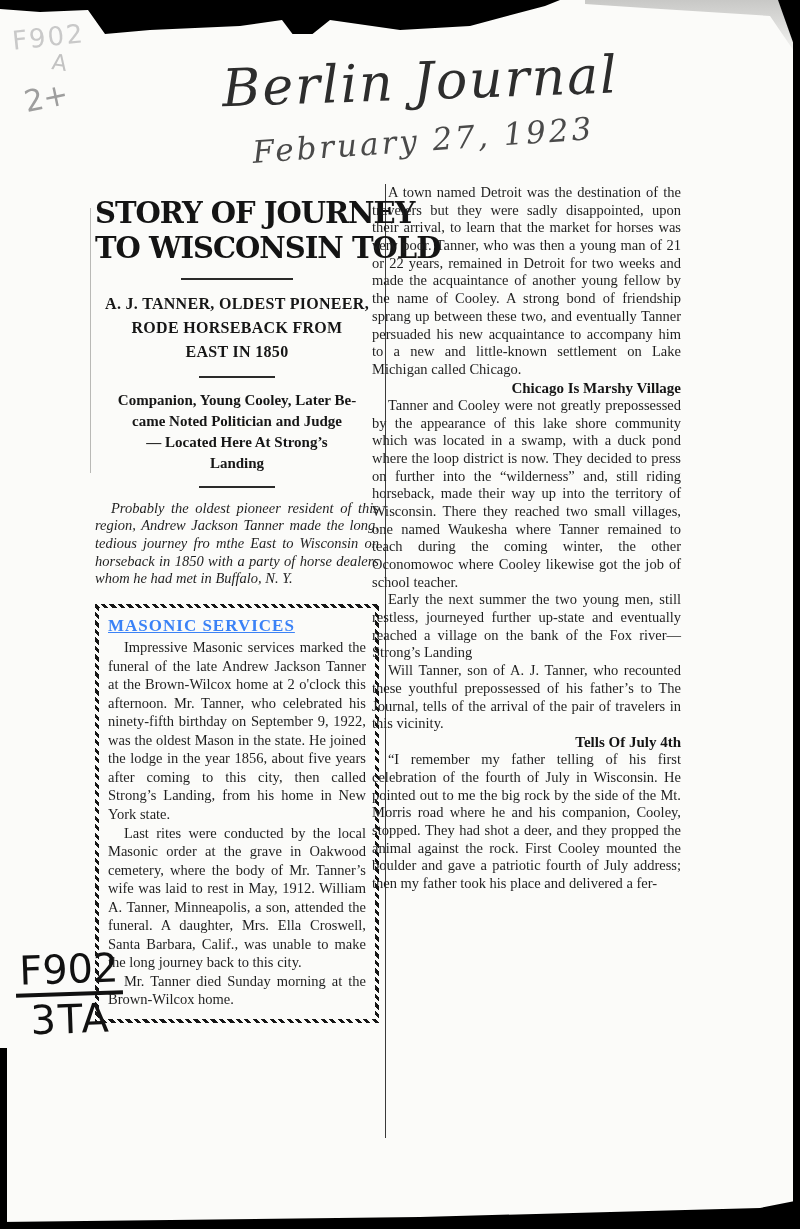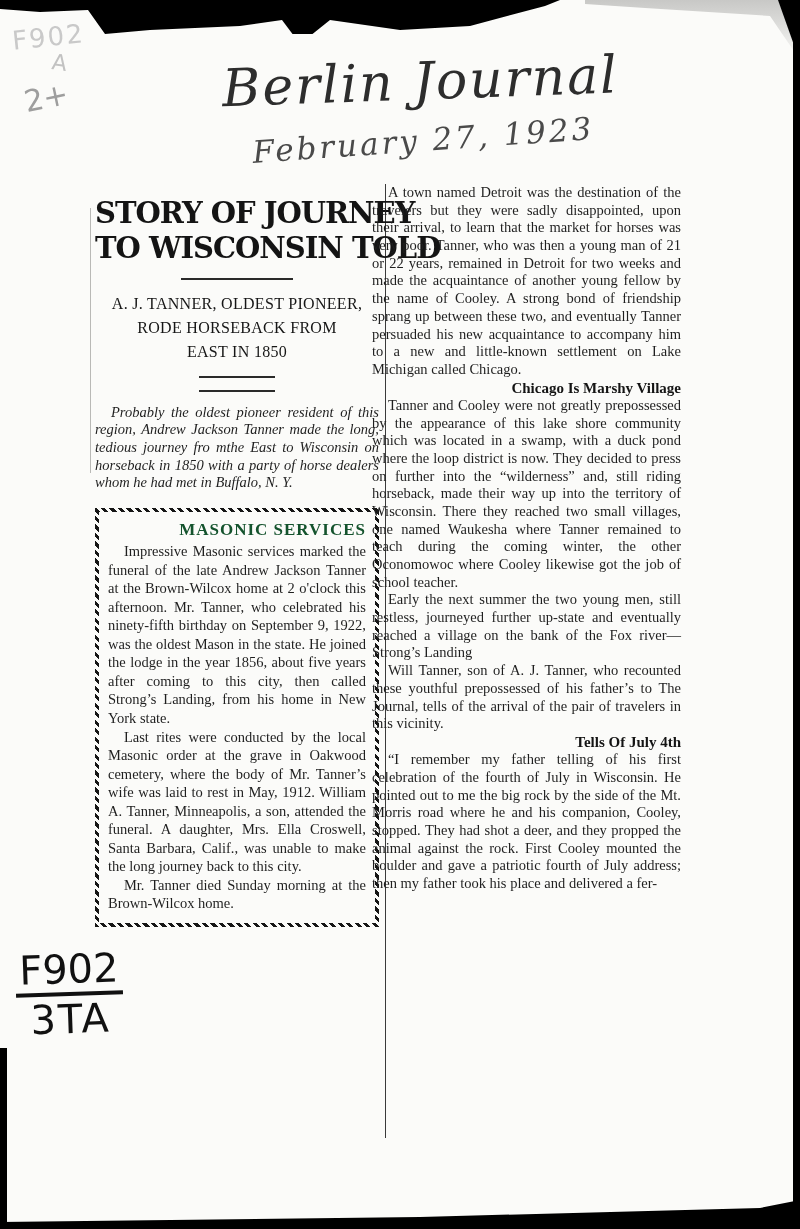--- a/index.html
+++ b/index.html
@@ -44,32 +44,32 @@
   
   .col-left{position:absolute;left:95px;top:196px;width:284px;}
   .col-right{position:absolute;left:372px;top:184px;width:309px;}
   .divider{position:absolute;left:385px;top:184px;width:1px;height:954px;background:#3a3a3a;}
   .left-crease{position:absolute;left:90px;top:208px;width:1px;height:265px;background:#b9b9b6;}
   .headline{font-family:"DejaVu Serif", serif;font-weight:700;font-size:29px;line-height:1.2;letter-spacing:-1px;color:#141414;}
   .headline .l1{display:block;text-align:left;white-space:nowrap;}
   .headline .l2{display:block;text-align:right;white-space:nowrap;}
   .rule{border:0;border-top:2px solid #2a2a2a;width:112px;margin:12px auto 12px auto;}
   .rule.short{width:76px;border-top-width:2px;}
-  .deck{font-weight:400;font-size:16px;line-height:1.5;text-align:center;white-space:pre-line;letter-spacing:.3px;color:#161616;}
+  .deck{font-weight:700;font-size:16px;line-height:1.5;text-align:center;white-space:pre-line;letter-spacing:.3px;color:#161616;}
   .subdeck{font-weight:700;font-size:15px;line-height:1.4;text-align:center;white-space:pre-line;color:#161616;}
   .bodytext{font-size:14.5px;line-height:1.22;text-align:justify;}
   .bodytext p{margin:0;text-indent:1.1em;}
   .lead{margin-top:4px;font-style:italic;}
   
   .masonic-box{
     margin-top:16px;padding:8px 9px 10px 9px;
     border:4px solid #161616;
     border-image:repeating-linear-gradient(45deg,#161616 0 3px,transparent 3px 6px) 4;
   }
-  .box-title{font-weight:700;font-size:17px;text-align:right;letter-spacing:1px;margin:0 0 2px 0;color:#14532d;}
+  .box-title{font-weight:700;font-size:17px;text-align:left;letter-spacing:1px;margin:0 0 2px 0;color:#3b82f6;text-decoration:underline;}
   .masonic-box .bodytext{line-height:1.28;}
   .subhead{font-weight:700;text-align:right;font-size:15px;margin:2px 0;color:#141414;text-indent:0 !important;}
 </style>
 </head>
 <body>
 
 <div class="page">
 
   <div class="edge edge-top"></div>
   <div class="corner-curl"></div>
@@ -96,20 +96,24 @@
   <div class="col-left">
     <div class="headline">
       <span class="l1">STORY OF JOURNEY</span>
       <span class="l2">TO WISCONSIN TOLD</span>
     </div>
     <hr class="rule">
     <div class="deck">A. J. TANNER, OLDEST PIONEER,
 RODE HORSEBACK FROM
 EAST IN 1850</div>
     <hr class="rule short">
+    <div class="subdeck">Companion, Young Cooley, Later Be-
+came Noted Politician and Judge
+— Located Here At Strong’s
+Landing</div>
     <hr class="rule short">
     <div class="bodytext lead">
       <p>Probably the oldest pioneer resident of this region, Andrew Jackson Tanner made the long, tedious journey fro mthe East to Wisconsin on horseback in 1850 with a party of horse dealers whom he had met in Buffalo, N. Y.</p>
     </div>
 
     <div class="masonic-box">
       <div class="box-title">MASONIC SERVICES</div>
       <div class="bodytext">
         <p>Impressive Masonic services marked the funeral of the late Andrew Jackson Tanner at the Brown-Wilcox home at 2 o'clock this afternoon.  Mr. Tanner, who celebrated his ninety-fifth birthday on September 9, 1922, was the oldest Mason in the state.  He joined the lodge in the year 1856, about five years after coming to this  city, then called Strong’s Landing, from his home in New York state.</p>
         <p>Last rites were conducted by the local Masonic order at the grave in Oakwood cemetery, where the body of Mr. Tanner’s wife was laid to rest in May, 1912. William A. Tanner, Minneapolis, a son, attended the funeral.  A daughter, Mrs. Ella Croswell, Santa Barbara, Calif., was unable to make the long journey back to this city.</p>

